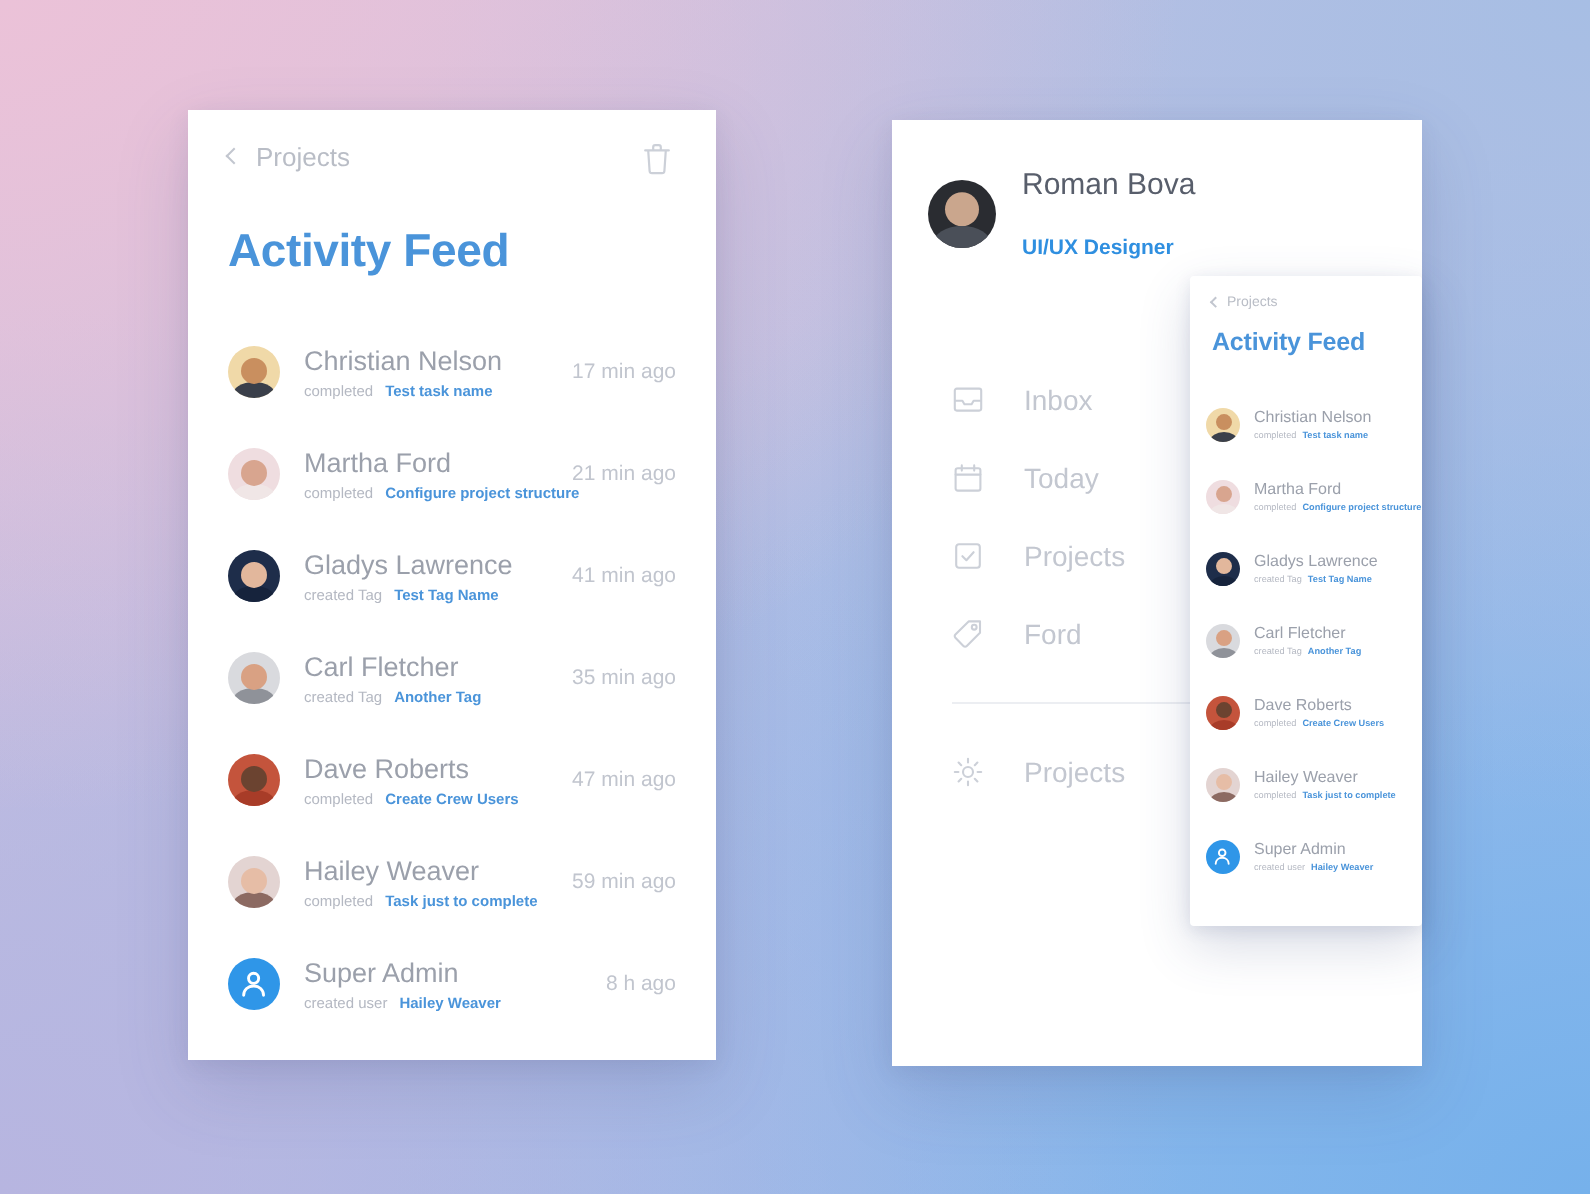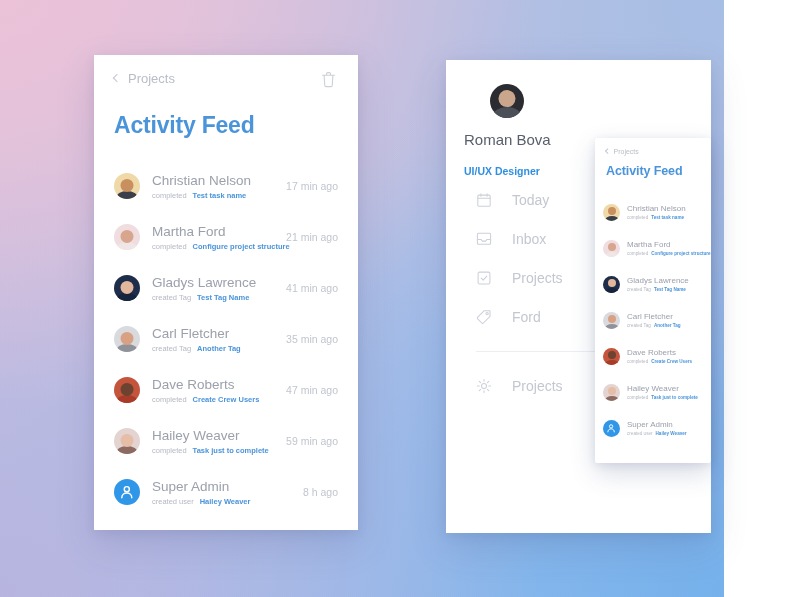--- a/index.html
+++ b/index.html
@@ -6,21 +6,21 @@
 
   html, body {
     width: 795px;
     height: 597px;
     overflow: hidden;
     font-family: "Liberation Sans", sans-serif;
   }
 
   #stage {
     position: relative;
-    width: 724px;
+    width: 795px;
     height: 597px;
     background:
       radial-gradient(ellipse 120% 110% at 0% 0%,   rgba(235,194,216,1.0) 0%,  rgba(235,194,216,0.0) 62%),
       radial-gradient(ellipse 120% 110% at 100% 0%, rgba(167,190,228,1.0) 0%,  rgba(167,190,228,0.0) 62%),
       radial-gradient(ellipse 120% 120% at 0% 100%, rgba(183,181,224,1.0) 0%,  rgba(183,181,224,0.0) 62%),
       radial-gradient(ellipse 130% 130% at 100% 100%, rgba(118,177,235,1.0) 0%, rgba(118,177,235,0.0) 68%),
       linear-gradient(150deg, #ddc2dd 0%, #b9bfe3 45%, #9cc0ee 100%);
   }
 
   
@@ -95,21 +95,21 @@
   }
 
   .admin-avatar {
     background: #2f96e8;
     display: flex; align-items: center; justify-content: center;
   }
 
   
   #right-panel { left: 446px; top: 60px; width: 265px; height: 473px; }
 
-  .rp-profile { position: absolute; left: 18px; top: 24px; display: flex; align-items: center; gap: 13px; flex-direction: column; }
+  .rp-profile { position: absolute; left: 18px; top: 24px; display: flex; align-items: center; gap: 13px; }
   .rp-avatar { width: 34px; height: 34px; border-radius: 50%; overflow: hidden; position: relative; background: #2a2c31; }
   .rp-name { font-size: 15px; color: #585e6b; line-height: 18px; }
   .rp-role { font-size: 10.5px; font-weight: bold; color: #2f8fe0; margin-top: 16px; }
 
   .rp-menu { position: absolute; left: 0; top: 120px; width: 100%; }
   .menu-item {
     display: flex; align-items: center; gap: 20px;
     height: 39px; padding: 0 30px;
     color: #c3c7d0; font-size: 14px;
   }
@@ -295,33 +295,33 @@
         <div class="rp-name">Roman Bova</div>
         <div class="rp-role">UI/UX Designer</div>
       </div>
     </div>
 
     <div class="rp-menu">
       <div id="menu-main">
           <div class="menu-item">
             <span class="menu-icon">
               <svg width="16" height="16" viewBox="0 0 16 16">
+                <path d="M1.4 8.4V3.3a1 1 0 0 1 1-1h11.2a1 1 0 0 1 1 1v5.1m-13.2 0v3.9a1 1 0 0 0 1 1h11.2a1 1 0 0 0 1-1V8.4m-13.2 0h3.8l1 1.7h3.6l1-1.7h3.8" stroke="#ccd0d8" stroke-width="1.05" fill="none" stroke-linecap="round" stroke-linejoin="round"></path>
+              </svg>
+            </span>
+       <span>Inbox</span>
+          </div>
+          <div class="menu-item">
+            <span class="menu-icon">
+              <svg width="16" height="16" viewBox="0 0 16 16">
                 <rect x="1.8" y="3.1" width="12.4" height="11.2" rx="1.1" stroke="#ccd0d8" stroke-width="1.05" fill="none" stroke-linecap="round" stroke-linejoin="round"></rect>
                 <path d="M1.8 6.3h12.4M4.9 1.7v2.6M11.1 1.7v2.6" stroke="#ccd0d8" stroke-width="1.05" fill="none" stroke-linecap="round" stroke-linejoin="round"></path>
               </svg>
             </span>
        <span>Today</span>
-          </div>
-          <div class="menu-item">
-            <span class="menu-icon">
-              <svg width="16" height="16" viewBox="0 0 16 16">
-                <path d="M1.4 8.4V3.3a1 1 0 0 1 1-1h11.2a1 1 0 0 1 1 1v5.1m-13.2 0v3.9a1 1 0 0 0 1 1h11.2a1 1 0 0 0 1-1V8.4m-13.2 0h3.8l1 1.7h3.6l1-1.7h3.8" stroke="#ccd0d8" stroke-width="1.05" fill="none" stroke-linecap="round" stroke-linejoin="round"></path>
-              </svg>
-            </span>
-       <span>Inbox</span>
           </div>
           <div class="menu-item">
             <span class="menu-icon">
               <svg width="16" height="16" viewBox="0 0 16 16">
                 <rect x="2.1" y="2.1" width="11.8" height="11.8" rx="1.4" stroke="#ccd0d8" stroke-width="1.05" fill="none" stroke-linecap="round" stroke-linejoin="round"></rect>
                 <path d="M5.2 8.1l2 2 3.6-4" stroke="#ccd0d8" stroke-width="1.05" fill="none" stroke-linecap="round" stroke-linejoin="round"></path>
               </svg>
             </span>
        <span>Projects</span>
           </div>

